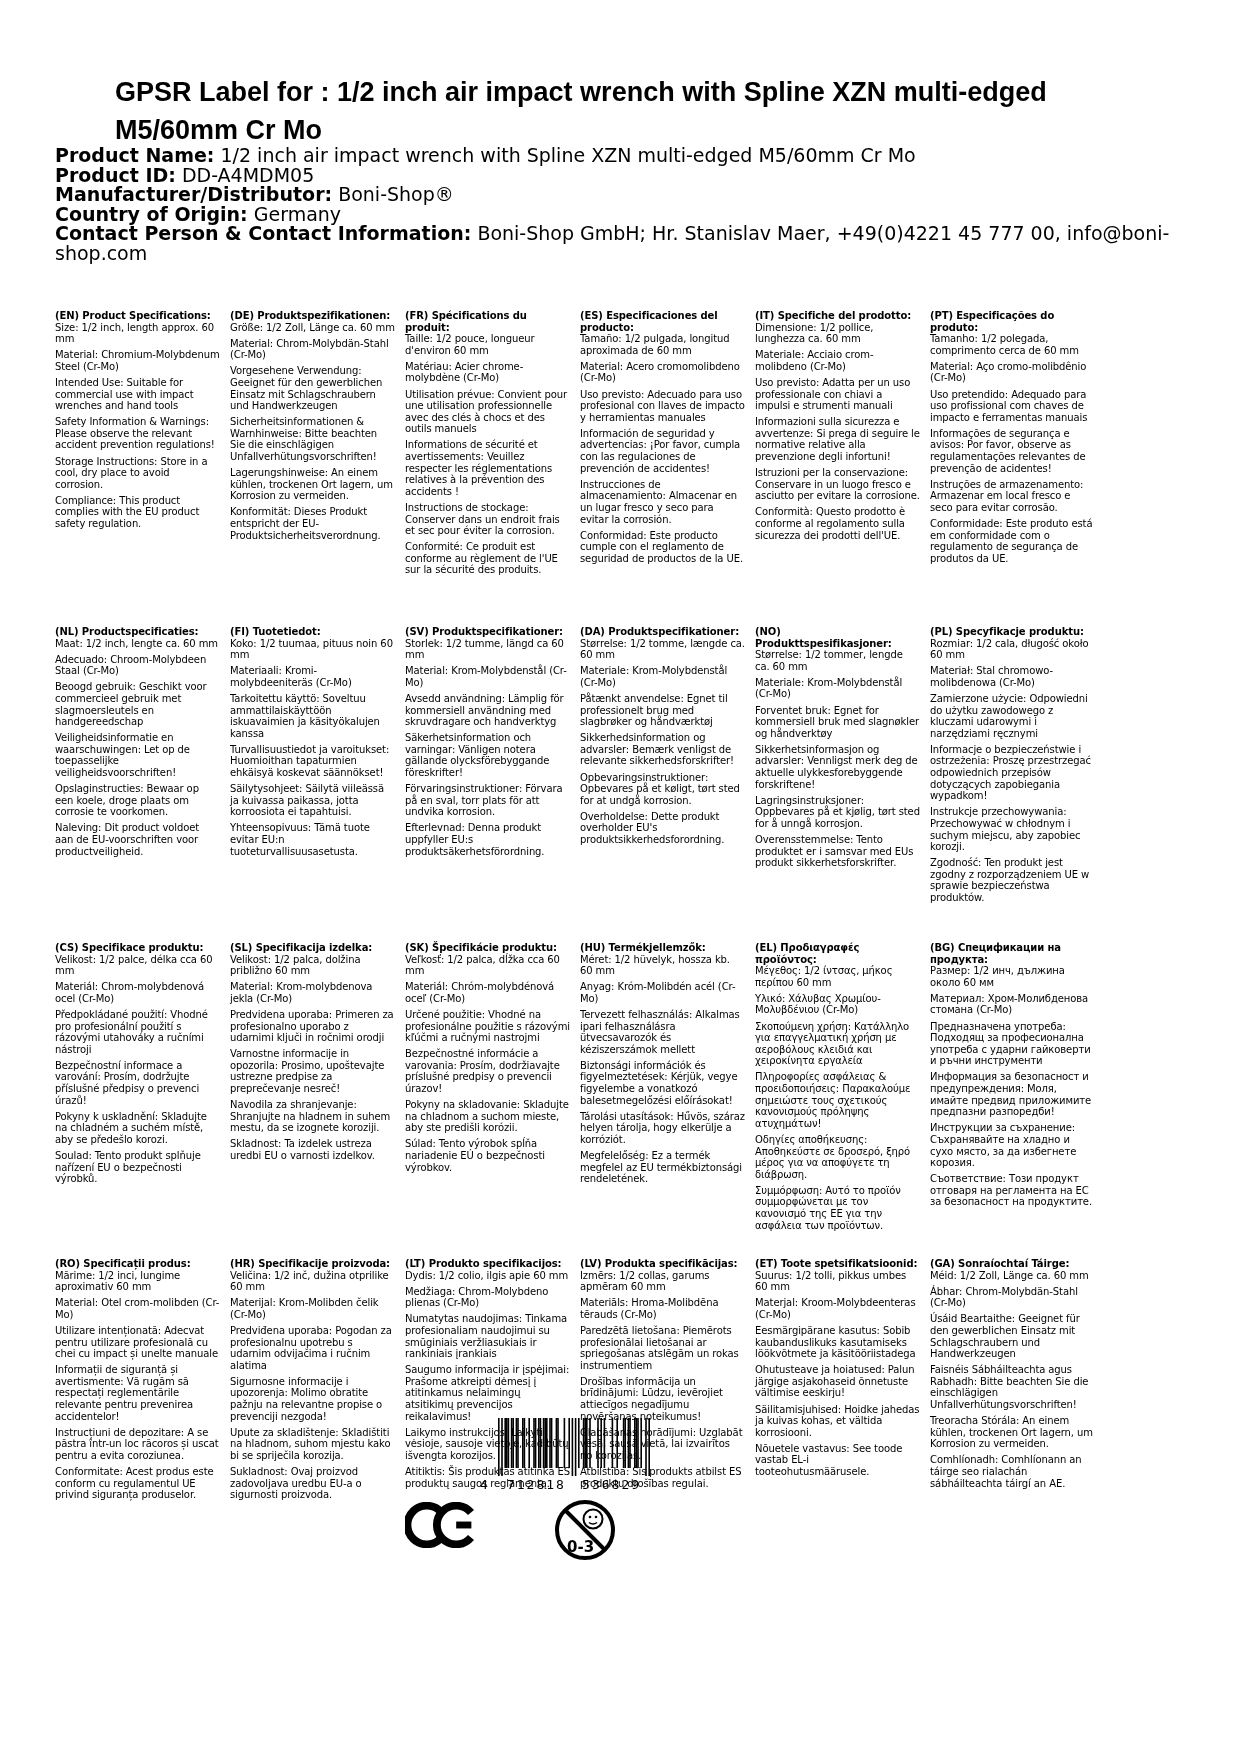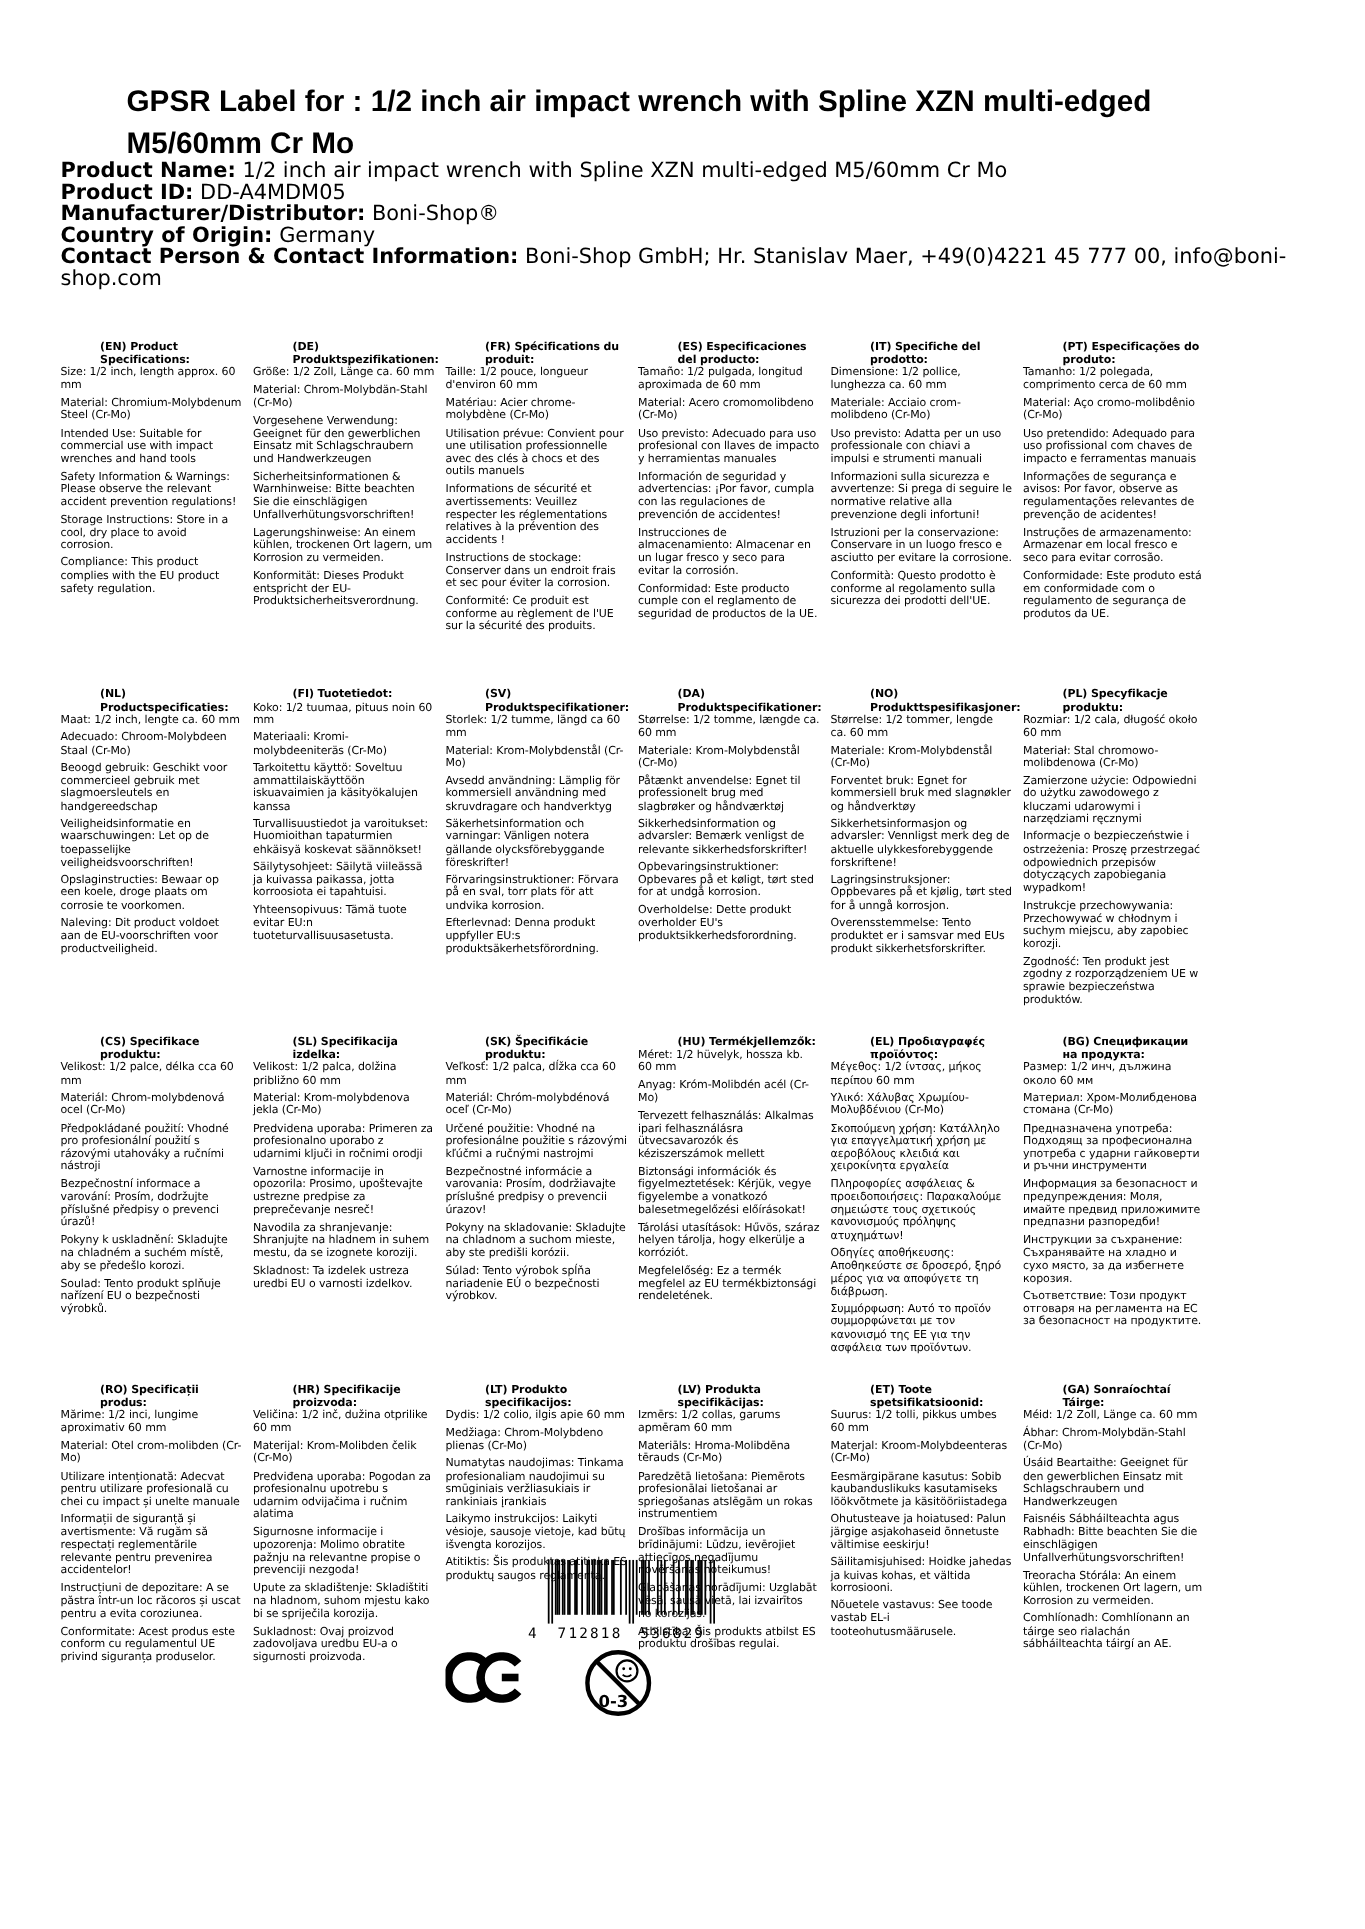--- a/index.html
+++ b/index.html
@@ -19,28 +19,28 @@
     position:absolute; top:146px; left:55px; right:30px;
     font-size:19px; line-height:19.6px;
   }
   .info-line .lbl { font-weight:bold; }
   .grid {
     position:absolute; top:310px; left:55px; width:1040px;
     display:grid; grid-template-columns:repeat(6,165px);
     column-gap:10px; grid-auto-rows:316px;
   }
   .block { font-size:10px; line-height:1.16; letter-spacing:-0.1px; }
-  .bh { font-weight:bold;margin-left:36px; }
+  .bh { font-weight:bold; }
   .bp { margin:0 0 4.5px 0; }
   .barcode {
     position:absolute; left:472px; top:1418px; width:200px; height:80px;
   }
   .barcode svg { display:block; }
   .ce-wrap { position:absolute; left:405px; top:1502px; }
-  .age-wrap { position:absolute; left:530px; top:1488px;text-align:center; }
+  .age-wrap { position:absolute; left:553px; top:1488px;text-align:center; }
 </style>
 </head>
 <body>
 
 <div class="title">GPSR Label for : 1/2 inch air impact wrench with Spline XZN multi-edged M5/60mm Cr Mo</div>
 
 <div class="info" id="info">
   <div class="info-line"><span class="lbl">Product Name:</span> <span class="val">1/2 inch air impact wrench with Spline XZN multi-edged M5/60mm Cr Mo</span></div>
 
   <div class="info-line"><span class="lbl">Product ID:</span> <span class="val">DD-A4MDM05</span></div>
@@ -251,20 +251,21 @@
       <p class="bp">Sigurnosne informacije i upozorenja: Molimo obratite pažnju na relevantne propise o prevenciji nezgoda!</p>
       <p class="bp">Upute za skladištenje: Skladištiti na hladnom, suhom mjestu kako bi se spriječila korozija.</p>
       <p class="bp">Sukladnost: Ovaj proizvod zadovoljava uredbu EU-a o sigurnosti proizvoda.</p>
     </div>
 
   <div class="block">
     <div class="bh">(LT) Produkto specifikacijos:</div>
   <p class="bp">Dydis: 1/2 colio, ilgis apie 60 mm</p>
       <p class="bp">Medžiaga: Chrom-Molybdeno plienas (Cr-Mo)</p>
       <p class="bp">Numatytas naudojimas: Tinkama profesionaliam naudojimui su smūginiais veržliasukiais ir rankiniais įrankiais</p>
+      <p class="bp">Saugumo informacija ir įspėjimai: Prašome atkreipti dėmesį į atitinkamus nelaimingų atsitikimų prevencijos reikalavimus!</p>
       <p class="bp">Laikymo instrukcijos: Laikyti vėsioje, sausoje vietoje, kad būtų išvengta korozijos.</p>
       <p class="bp">Atitiktis: Šis produktas atitinka ES produktų saugos reglamentą.</p>
     </div>
 
   <div class="block">
     <div class="bh">(LV) Produkta specifikācijas:</div>
   <p class="bp">Izmērs: 1/2 collas, garums apmēram 60 mm</p>
       <p class="bp">Materiāls: Hroma-Molibdēna tērauds (Cr-Mo)</p>
       <p class="bp">Paredzētā lietošana: Piemērots profesionālai lietošanai ar spriegošanas atslēgām un rokas instrumentiem</p>
       <p class="bp">Drošības informācija un brīdinājumi: Lūdzu, ievērojiet attiecīgos negadījumu novēršanas noteikumus!</p>

